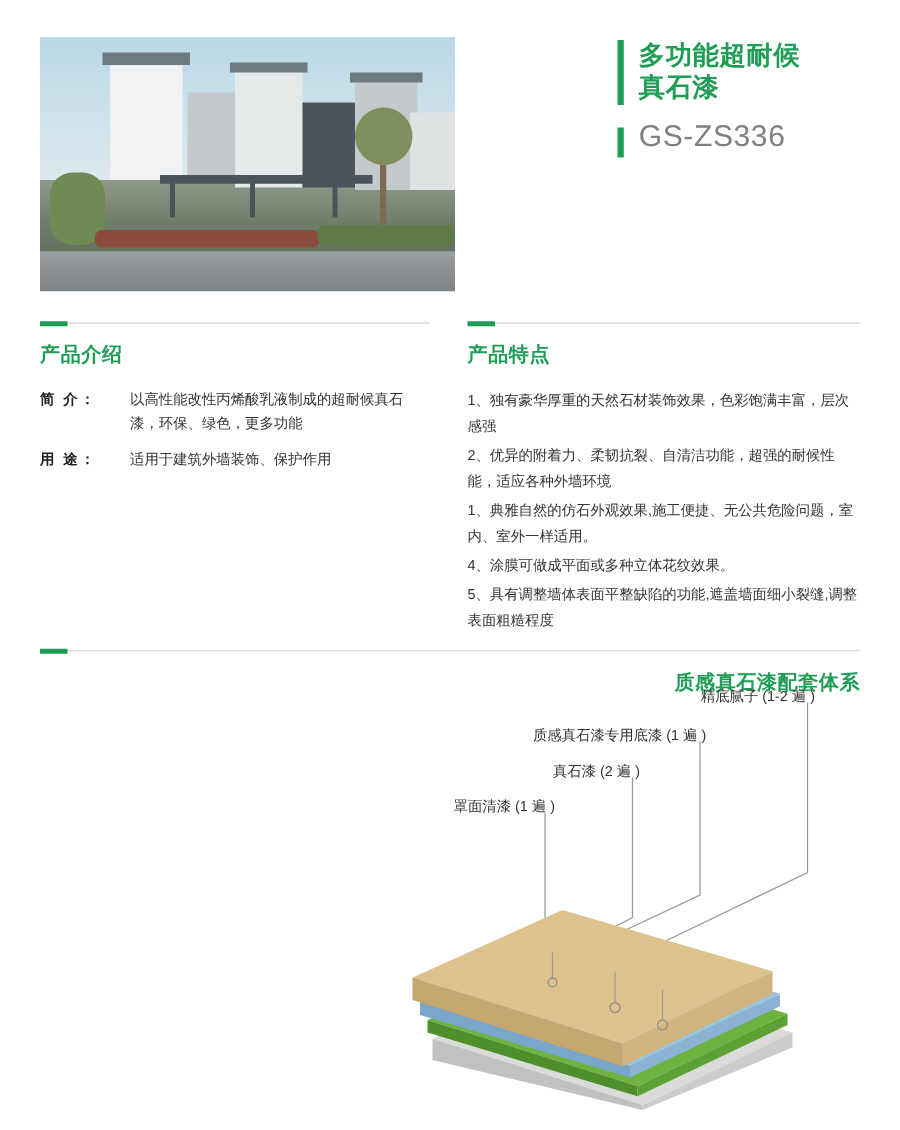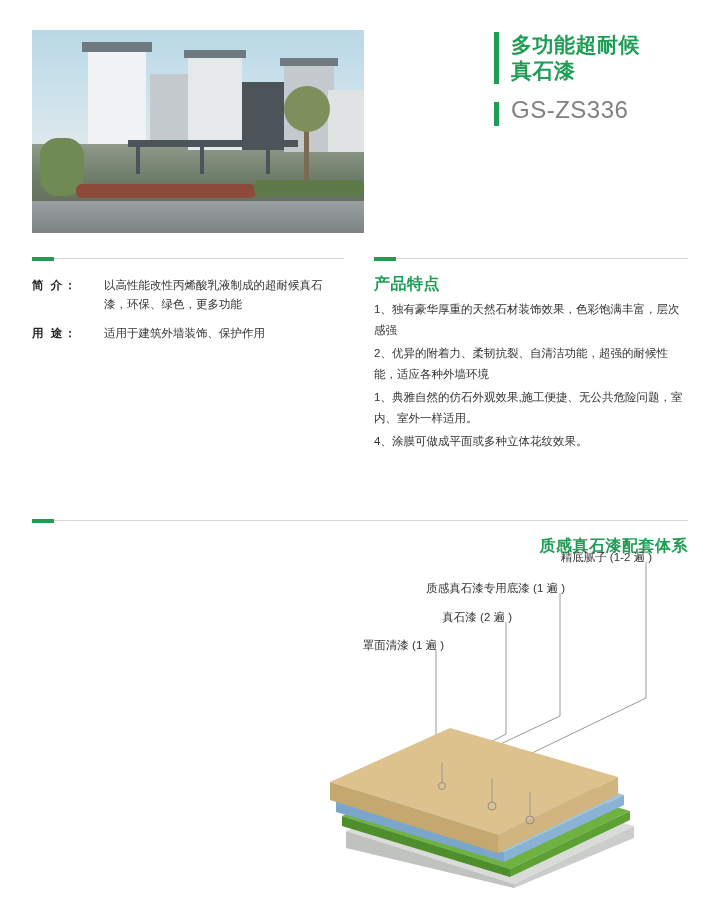--- a/index.html
+++ b/index.html
@@ -143,21 +143,21 @@
     flex: 1 1 auto;
   }
 
   
   .col-right {
     left: 374px;
     top: 258px;
     width: 314px;
   }
   .feature-list {
-    margin-top: 4px;
+    margin-top: 16px;
     font-size: 11.5px;
     line-height: 21px;
     color: #333;
   }
   .feature-item { margin-bottom: 2px; }
 
   
   .col-bottom {
     left: 32px;
     top: 520px;
@@ -226,40 +226,42 @@
       </div>
     </div>
     <div class="title-row code-row">
       <div class="title-bar short"></div>
       <div class="prod-code">GS-ZS336</div>
     </div>
   </div>
 
   <div class="sec col-left">
     <div class="sec-rule"></div>
+    <div class="sec-title">产品介绍</div>
     <div class="intro-table">
       <div class="intro-row">
         <div class="intro-key">简 介：</div>
         <div class="intro-val">以高性能改性丙烯酸乳液制成的超耐候真石漆，环保、绿色，更多功能</div>
       </div>
       <div class="intro-row">
         <div class="intro-key">用 途：</div>
         <div class="intro-val">适用于建筑外墙装饰、保护作用</div>
       </div>
     </div>
   </div>
 
   <div class="sec col-right">
     <div class="sec-rule"></div>
     <div class="sec-title">产品特点</div>
     <div class="feature-list">
       <div class="feature-item">1、独有豪华厚重的天然石材装饰效果，色彩饱满丰富，层次感强</div>
       <div class="feature-item">2、优异的附着力、柔韧抗裂、自清洁功能，超强的耐候性能，适应各种外墙环境</div>
       <div class="feature-item">1、典雅自然的仿石外观效果,施工便捷、无公共危险问题，室内、室外一样适用。</div>
       <div class="feature-item">4、涂膜可做成平面或多种立体花纹效果。</div>
+      <div class="feature-item">5、具有调整墙体表面平整缺陷的功能,遮盖墙面细小裂缝,调整表面粗糙程度</div>
     </div>
   </div>
 
   <div class="sec col-bottom">
     <div class="sec-rule"></div>
     <div class="sec-title">质感真石漆配套体系</div>
   </div>
 
   <div class="diagram">
 

